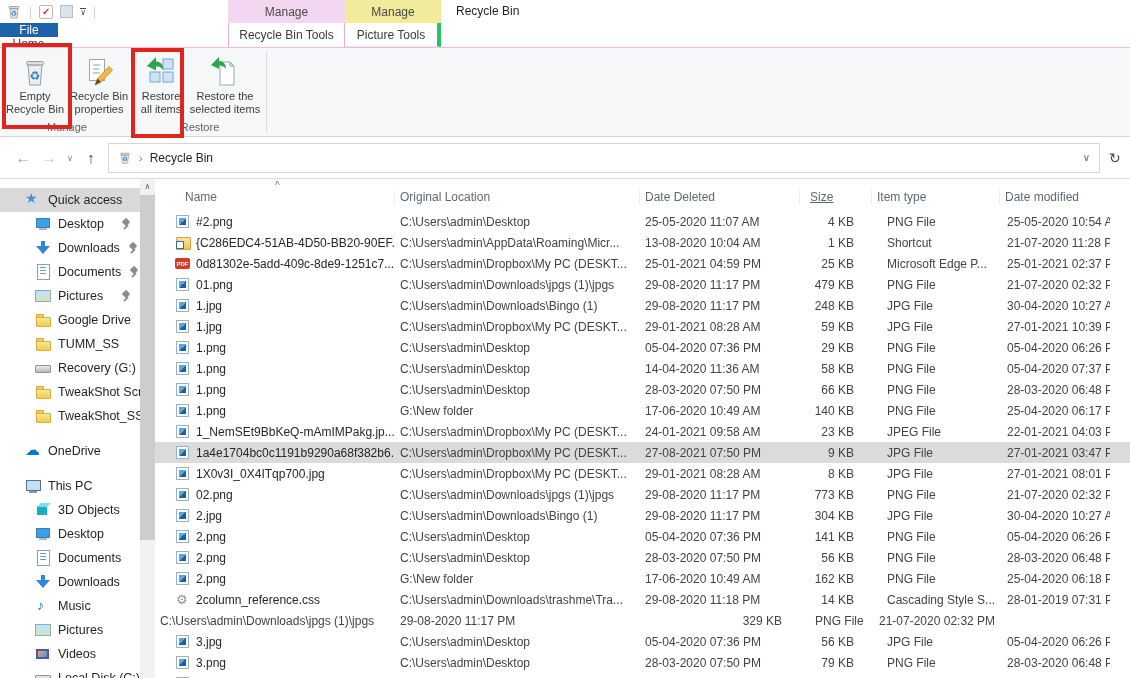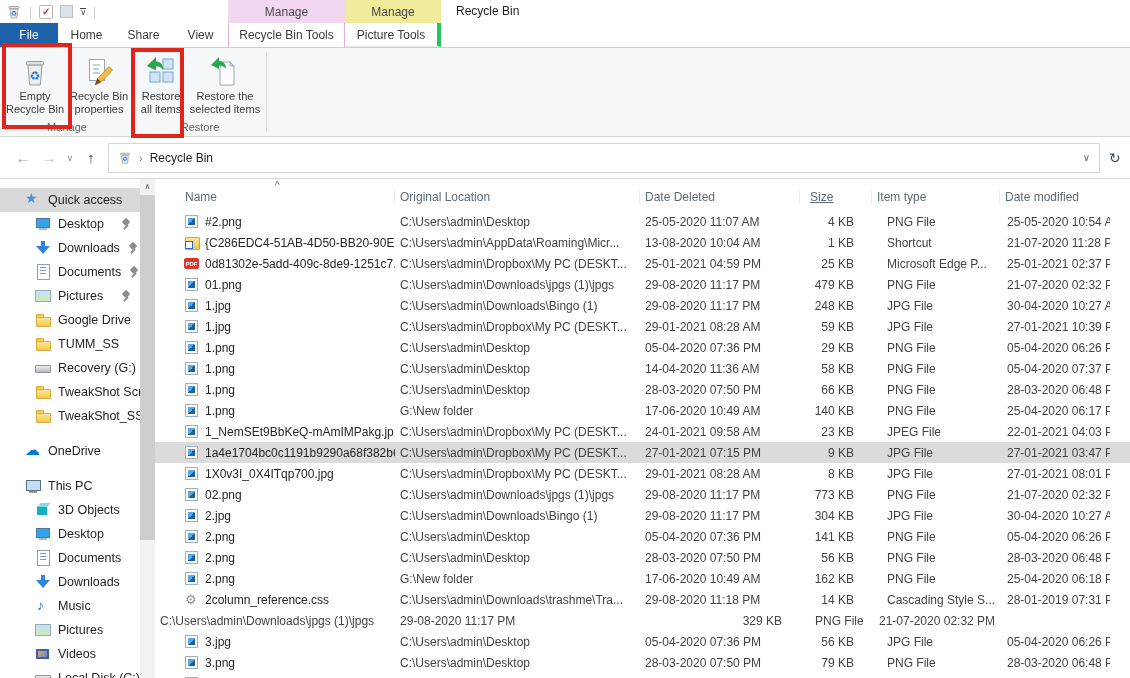--- a/index.html
+++ b/index.html
@@ -15,21 +15,21 @@
                color:#c0392b; font-size:10px; line-height:12px; text-align:center; font-weight:bold; }
   .qat-square { width:13px; height:13px; background:#dbe2ea; border:1px solid #b6c0cb; }
   .qat-caret { font-size:8px; color:#444; border-top:1px solid #444; padding-top:1px; line-height:6px; }
   .ctx-hd { position:absolute; top:0; height:23px; display:flex; align-items:center; justify-content:center;
             font-size:12px; color:#4a4a4a; }
   .ctx-hd.pink { left:228px; width:117px; background:#f3d7f0; }
   .ctx-hd.yellow { left:345px; width:96px; background:#f0ec9c; }
   .win-title { position:absolute; left:456px; top:4px; font-size:12px; color:#1f1f1f; }
 
   
-  .tabrow { position:relative; height:24px; background:#fff; display:flex; }
+  .tabrow { position:relative; height:24px; background:#fff; display:flex;flex-direction:column; }
   .tab { display:flex; align-items:center; justify-content:center; font-size:12px; color:#3b3b3b; }
   .tab.file { width:58px; background:#1e62ab; color:#fff; }
   .tab.plain { width:57px; }
   .tab.ctx { position:absolute; top:0; height:24px; background:#fff; }
   .tab.rbt { left:228px; width:117px; border-left:1px solid #e4aedd; border-right:1px solid #e4aedd; }
   .tab.pt  { left:345px; width:96px; border-right:4px solid #22c55e; border-bottom:1px solid #e8e8e8; }
 
   
   .ribbon { position:relative; height:90px; background:#f6f7f8; border-top:1px solid #ecbce5;
             border-bottom:1px solid #d6d6d6; display:flex; padding-left:3px; }
@@ -116,21 +116,21 @@
   .grid6 { display:grid; grid-template-columns:240px 245px 160px 72px 128px 110px; }
   .hrow { position:relative; height:32px; align-items:end; padding-bottom:7px; color:#5d6a75; font-size:12px; }
   .hcell { padding-left:5px; border-right:1px solid #ececec; overflow:hidden; white-space:nowrap;margin-top:20px; }
   .hcell.name { padding-left:30px; }
   .hcell.size { padding-left:10px;text-decoration:underline; }
   .hcell:last-child { border-right:none; }
   .sort-caret { position:absolute; left:120px; top:1px; font-size:10px; color:#707070; }
   .r { height:21px; align-items:center; font-size:12px; color:#434343; }
   .r.sel { background:#dbdbdb; }
   .r .cell { overflow:hidden; white-space:nowrap; padding-left:5px; }
-  .r .name { display:flex; align-items:center; padding-left:29px; color:#262626; }
+  .r .name { display:flex; align-items:center; padding-left:20px; color:#262626; }
   .r .size { text-align:right; padding-right:18px; padding-left:0; }
   .r .type { padding-left:15px; }
   .r .modified { padding-left:7px; }
 
   
   .fi { position:relative; width:15px; height:15px; display:inline-block; flex:none; margin-right:6px; }
   .fi-image::before { content:""; position:absolute; inset:1px; background:#fff; border:1px solid #9ab0c4; }
   .fi-image::after { content:""; position:absolute; left:4px; top:4px; width:7px; height:7px;
        background:linear-gradient(135deg,#57a7e0 0 50%, #1d5f9b 50%); }
   .fi-shortcut::before { content:""; position:absolute; left:1px; top:2px; width:13px; height:11px;
@@ -482,21 +482,21 @@
             <div class="cell size">23 KB</div>
             <div class="cell type">JPEG File</div>
             <div class="cell modified">22-01-2021 04:03 PM</div>
           </div>
           <div class="grid6 r sel">
             <div class="cell name">
               <span class="fi fi-image"></span>
               <span>1a4e1704bc0c1191b9290a68f382b6...</span>
             </div>
             <div class="cell loc">C:\Users\admin\Dropbox\My PC (DESKT...</div>
-            <div class="cell deleted">27-01-2021 07:15 PM</div>
+            <div class="cell deleted">27-08-2021 07:50 PM</div>
             <div class="cell size">9 KB</div>
             <div class="cell type">JPG File</div>
             <div class="cell modified">27-01-2021 03:47 PM</div>
           </div>
           <div class="grid6 r">
             <div class="cell name">
               <span class="fi fi-image"></span>
               <span>1X0v3I_0X4ITqp700.jpg</span>
             </div>
             <div class="cell loc">C:\Users\admin\Dropbox\My PC (DESKT...</div>

